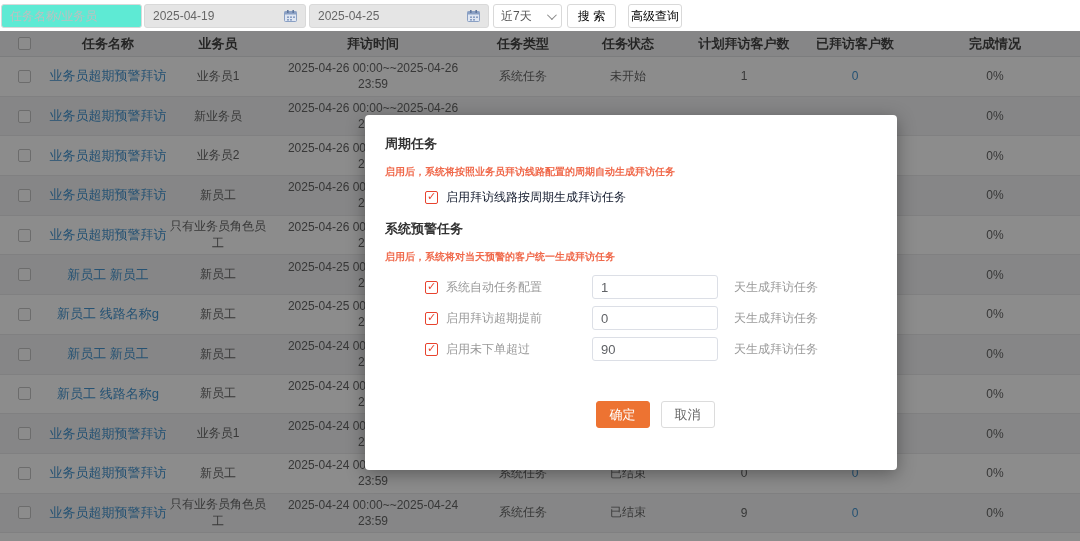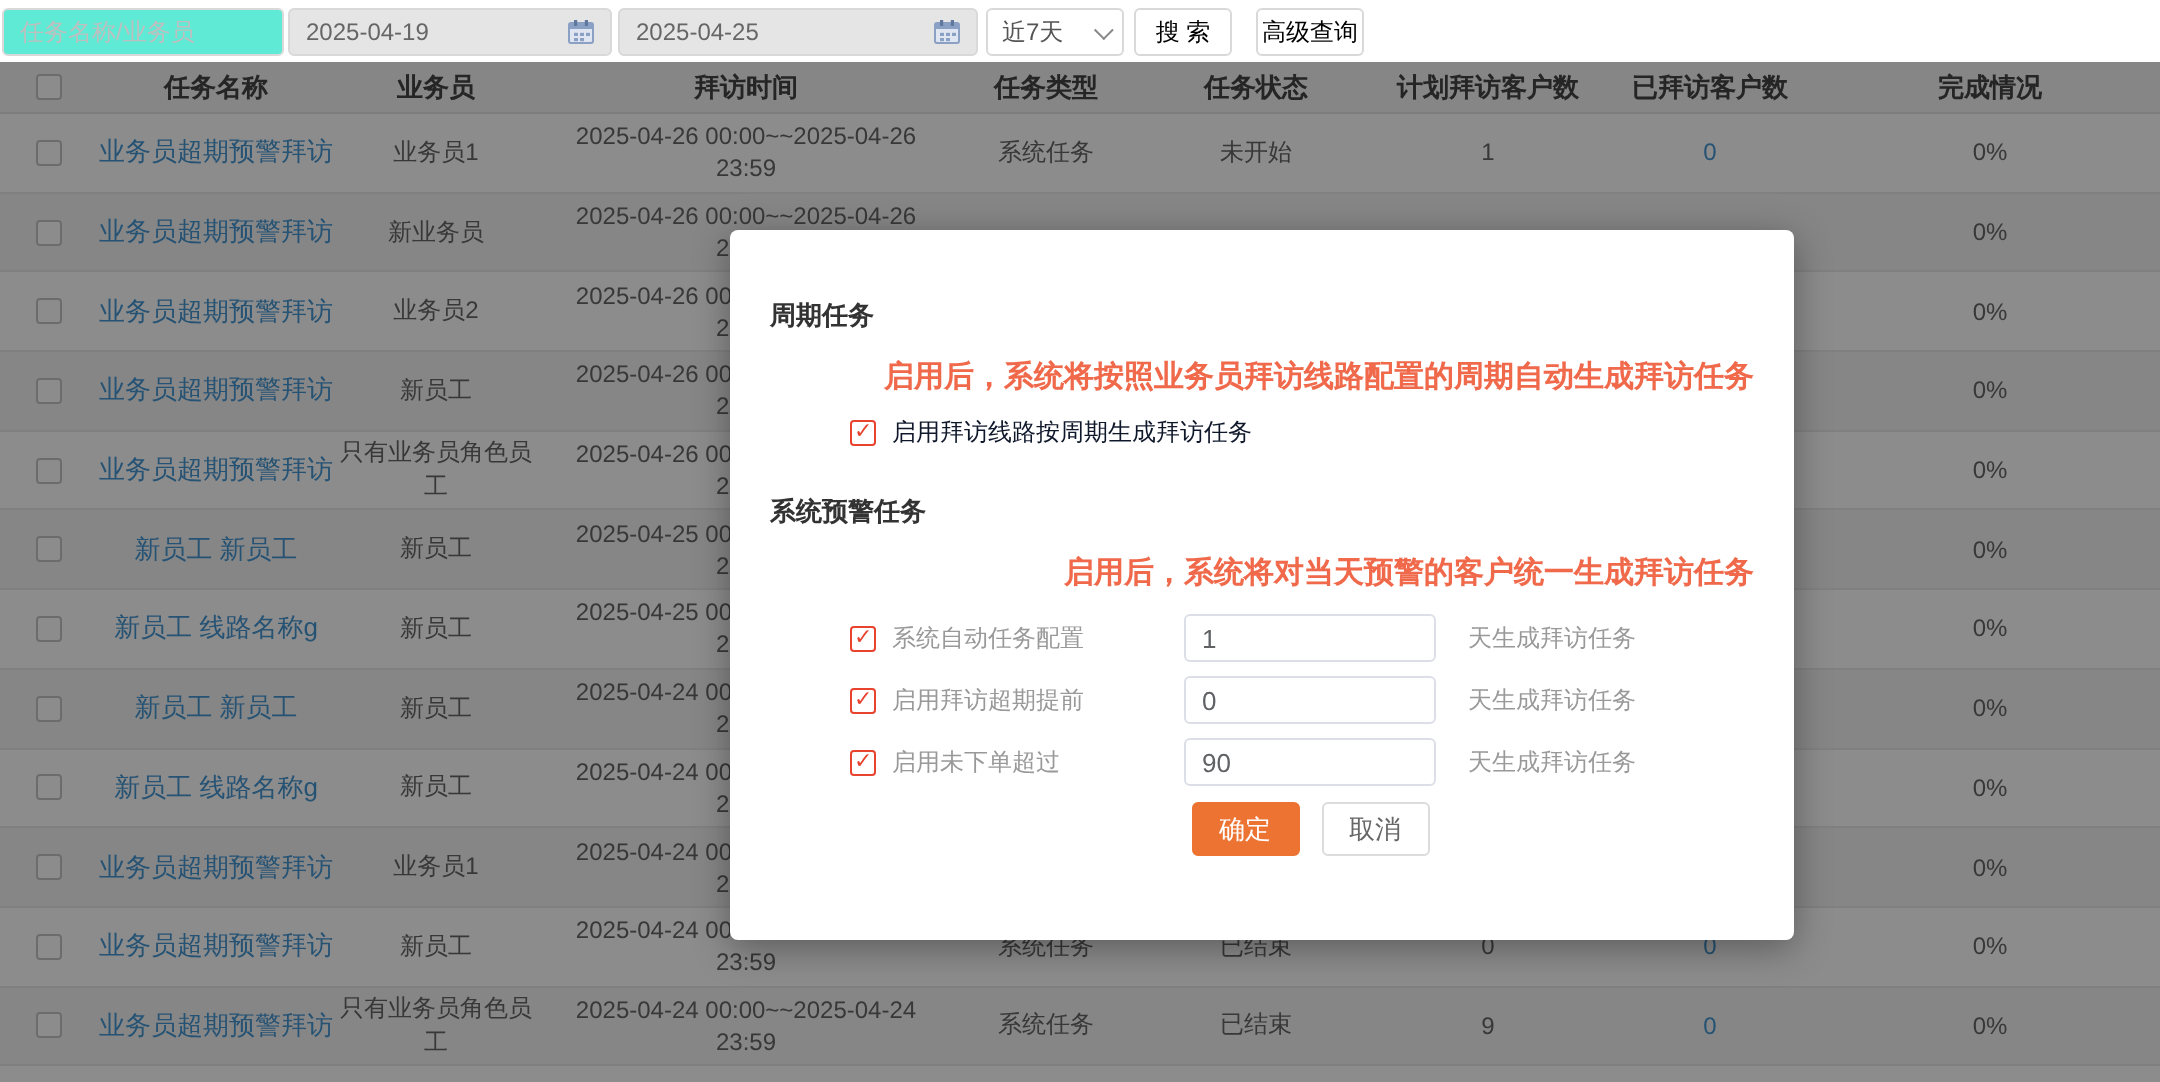--- a/index.html
+++ b/index.html
@@ -57,22 +57,22 @@
   .dim { position:absolute; left:0; top:31px; width:1080px; height:510px; background:rgba(0,0,0,0.45); z-index:5; }
 
   
   .modal { position:absolute; left:365px; top:115px; width:532px; height:355px; background:#fff;
     border-radius:4px; box-shadow:0 4px 18px rgba(0,0,0,0.35); z-index:10; }
   .modal-header { height:30px; background:#fafafa; border-bottom:1px solid #e8e8e8; border-radius:4px 4px 0 0;
     display:flex; align-items:center; padding:0 14px 0 20px; }
   .modal-title { font-size:13px; color:#333; font-weight:500; }
   .modal-close { margin-left:auto; font-size:19px; color:#9a9a9a; line-height:1; cursor:pointer; }
   .modal-body { position:relative; padding:12px 20px 0 20px; height:325px; }
-  .sec-head { font-size:13px; font-weight:bold; color:#333; margin-top:22px; }
-  .notice { font-size:15px; font-weight:600; color:#f0694b; margin:12px 0 0 12px;text-align:right; }
+  .sec-head { font-size:13px; font-weight:bold; color:#333; margin-top:8px; }
+  .notice { font-size:10px; font-weight:600; color:#f0694b; margin:12px 0 0 0; }
   .chk-line { margin:10px 0 14px 40px; display:flex; align-items:center; font-size:12px; color:#0f172a; }
   .chk-line .cbx { margin-right:8px; flex:0 0 auto; }
   .cfg-row { margin:0 0 7px 40px; display:flex; align-items:center; height:24px; font-size:12px; color:#999; }
   .cfg-row .cbx { margin-right:8px; flex:0 0 auto; }
   .cfg-label { width:146px; }
   .cfg-input { width:126px; height:24px; border:1px solid #dcdfe6; border-radius:3px; font-size:13px;
     color:#606266; padding:0 8px; outline:none; }
   .cfg-suffix { margin-left:16px; }
   .modal-footer { position:absolute; left:0; bottom:12px; width:100%; display:flex; justify-content:center; gap:11px;margin-left:24px; }
   .btn-ok { width:54px; height:27px; background:#ed7332; border:1px solid #ed7332; border-radius:3px;

